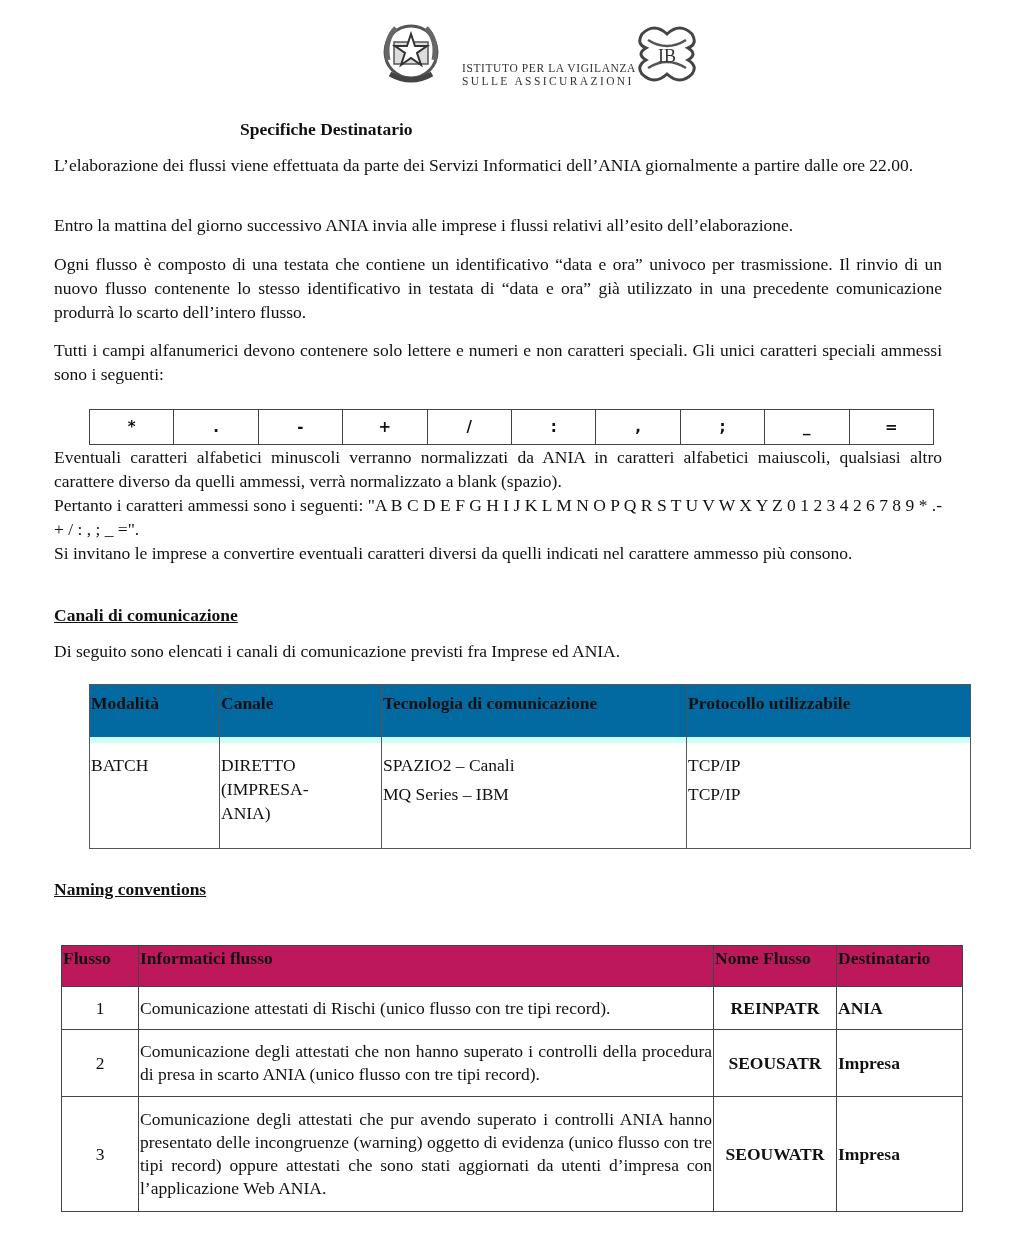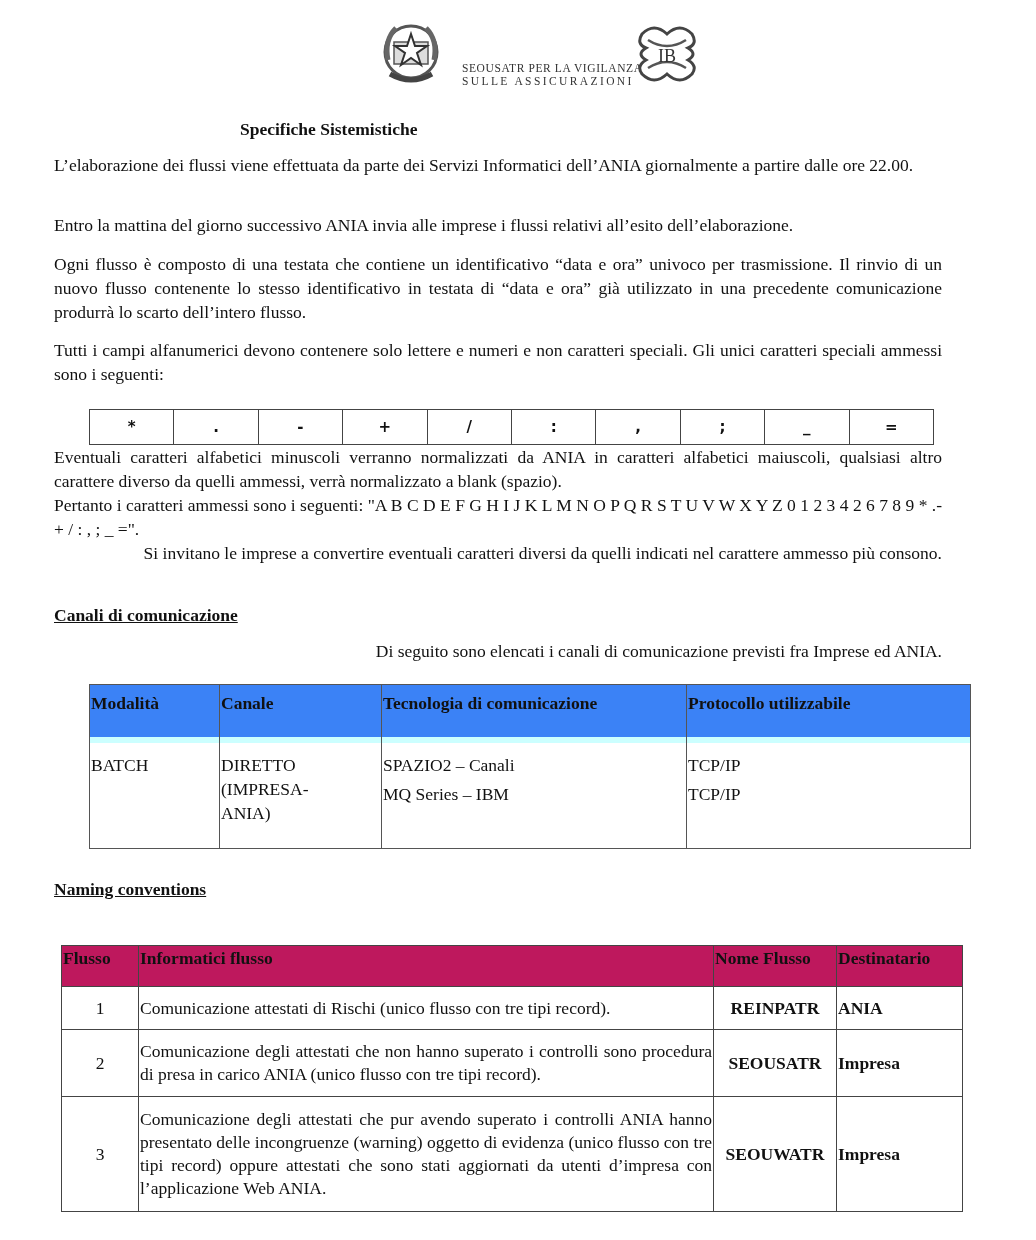--- a/index.html
+++ b/index.html
@@ -12,31 +12,31 @@
     .logo-wrap { position: absolute; left: 378px; top: 18px; width: 330px; height: 80px; }
     .emblem { position: absolute; left: 2px; top: 2px; width: 62px; height: 68px; }
     .ivass-word { position: absolute; left: 80px; top: -4px; font-family: "Liberation Serif", serif; font-size: 46px; letter-spacing: 11px; color: #2b2b2b; line-height: 46px; }
     .ivass-sub { position: absolute; left: 84px; font-family: "Liberation Serif", serif; font-size: 11.5px; letter-spacing: 0.6px; color: #333; line-height: 12px; white-space: nowrap; }
     .ivass-sub.l1 { top: 44px; }
     .ivass-sub.l2 { top: 57px; letter-spacing: 2.4px; }
     .bi-logo { position: absolute; left: 258px; top: 4px; width: 62px; height: 64px; }
 
     .title { position: absolute; left: 240px; top: 119px; font-weight: bold; font-size: 17.5px; }
     .para { position: absolute; left: 54px; width: 888px; line-height: 24px; text-align: justify; }
-    .para.nojust { text-align: right; }
+    .para.nojust { text-align: left; }
 
     
     .chars { position: absolute; left: 89px; top: 409px; width: 845px; height: 36px; border-collapse: collapse; table-layout: fixed; }
     .chars td { border: 1.5px solid #444; text-align: center; font-family: "DejaVu Sans", sans-serif; font-weight: bold; font-size: 15px; padding: 0; }
 
     .section-h { position: absolute; left: 54px; font-weight: bold; text-decoration: underline; font-size: 17.5px; }
 
     
     .canali { position: absolute; left: 89px; top: 684px; width: 881px; border-collapse: collapse; table-layout: fixed; }
-    .canali th { background: #3b82f6; text-align: left; font-weight: bold; vertical-align: top; padding: 8px 1px 0 1px; height: 44px; border-left: 1.5px solid #555; border-right: 1.5px solid #555; border-top: 1.5px solid #555; }
+    .canali th { background: #0369a1; text-align: left; font-weight: bold; vertical-align: top; padding: 8px 1px 0 1px; height: 44px; border-left: 1.5px solid #555; border-right: 1.5px solid #555; border-top: 1.5px solid #555; }
     .canali td { vertical-align: top; padding: 10px 1px 0 1px; height: 95px; border-left: 1.5px solid #555; border-right: 1.5px solid #555; border-bottom: 1.5px solid #555; line-height: 24px; }
     .canali .spacer td { height: 6px; padding: 0; background: #ccffff; border-bottom: none; }
 
     
     .naming { position: absolute; left: 61px; top: 945px; width: 901px; border-collapse: collapse; table-layout: fixed; }
     .naming th { background: #be185d; text-align: left; font-weight: bold; vertical-align: top; padding: 2px 1px 0 1px; height: 38px; border: 1.5px solid #444; }
     .naming td { border: 1.5px solid #444; padding: 0 1px; vertical-align: middle; line-height: 23px; }
     .naming td.num { text-align: center; }
     .naming td.desc { text-align: justify; }
     .naming td.nome { text-align: center; font-weight: bold; }
@@ -50,30 +50,30 @@
 
 <div class="logo-wrap">
   <svg class="emblem" viewBox="0 0 62 68">
     <circle cx="31" cy="32" r="26" fill="none" stroke="#555" stroke-width="3"></circle>
     <path d="M8 40 Q4 20 16 8" fill="none" stroke="#666" stroke-width="5"></path>
     <path d="M54 40 Q58 20 46 8" fill="none" stroke="#666" stroke-width="5"></path>
     <rect x="14" y="22" width="34" height="22" fill="#ddd" stroke="#555" stroke-width="1.5"></rect>
     <polygon points="31,14 35,26 47,26 37,33 41,45 31,38 21,45 25,33 15,26 27,26" fill="#fff" stroke="#333" stroke-width="2"></polygon>
     <path d="M10 54 Q31 66 52 54" fill="none" stroke="#444" stroke-width="5"></path>
   </svg>
-  <div class="ivass-sub l1">SEOUSATR PER LA VIGILANZA</div>
+  <div class="ivass-sub l1">ISTITUTO PER LA VIGILANZA</div>
   <div class="ivass-sub l2">SULLE ASSICURAZIONI</div>
   <svg class="bi-logo" viewBox="0 0 62 64">
     <path d="M6 12 Q18 0 31 12 Q44 0 56 12 Q62 22 52 26 Q62 32 52 38 Q62 44 56 52 Q44 64 31 52 Q18 64 6 52 Q0 44 10 38 Q0 32 10 26 Q0 22 6 12 Z" fill="none" stroke="#444" stroke-width="3"></path>
     <path d="M12 18 Q31 30 50 18 M12 46 Q31 34 50 46" fill="none" stroke="#555" stroke-width="2.5"></path>
     <text x="31" y="40" font-family="Liberation Serif, serif" font-size="18" text-anchor="middle" fill="#333">IB</text>
   </svg>
 </div>
 
-<div class="title">Specifiche Sistemistiche</div>
+<div class="title">Specifiche Destinatario</div>
 
 <div class="para" style="top:153px;">L’elaborazione dei flussi viene effettuata da parte dei Servizi Informatici dell’ANIA giornalmente a partire dalle ore 22.00.</div>
 <div class="para" style="top:213px;">Entro la mattina del giorno successivo ANIA invia alle imprese i flussi relativi all’esito dell’elaborazione.</div>
 <div class="para" style="top:252px;">Ogni flusso è composto di una testata che contiene un identificativo “data e ora” univoco per trasmissione.    Il rinvio di un nuovo flusso contenente lo stesso identificativo in testata di “data e ora” già utilizzato in una precedente comunicazione produrrà lo scarto dell’intero flusso.</div>
 <div class="para" style="top:338px;">Tutti i campi alfanumerici devono contenere solo lettere e numeri e non caratteri speciali. Gli unici caratteri speciali ammessi sono i seguenti:</div>
 
 <table class="chars">
   <tbody>
       <tr>
     <td>*</td>
@@ -151,21 +151,21 @@
     <th>Destinatario</th>
   </tr>
   <tr class="r1">
     <td class="num">1</td>
     <td class="desc">Comunicazione attestati di Rischi (unico flusso con tre tipi record).</td>
     <td class="nome">REINPATR</td>
     <td class="dest">ANIA</td>
   </tr>
   <tr class="r2">
     <td class="num">2</td>
-    <td class="desc">Comunicazione degli attestati che non hanno superato i controlli sono procedura di presa in carico ANIA (unico flusso con tre tipi record).</td>
+    <td class="desc">Comunicazione degli attestati che non hanno superato i controlli della procedura di presa in scarto ANIA (unico flusso con tre tipi record).</td>
     <td class="nome">SEOUSATR</td>
     <td class="dest">Impresa</td>
   </tr>
   <tr class="r3">
     <td class="num">3</td>
     <td class="desc">Comunicazione degli attestati che pur avendo superato i controlli ANIA hanno presentato delle incongruenze (warning) oggetto di evidenza (unico flusso con tre tipi record) oppure attestati che sono stati aggiornati da utenti d’impresa con l’applicazione Web ANIA.</td>
     <td class="nome">SEOUWATR</td>
     <td class="dest">Impresa</td>
   </tr>
 </tbody>

